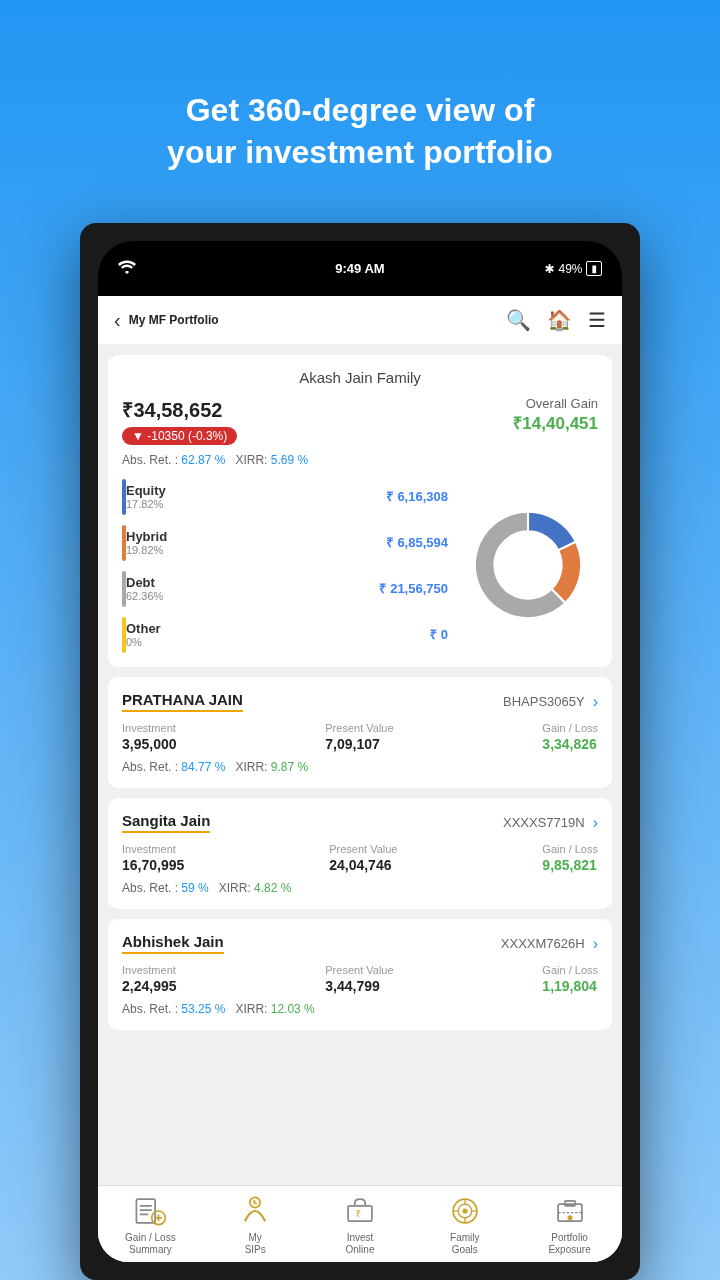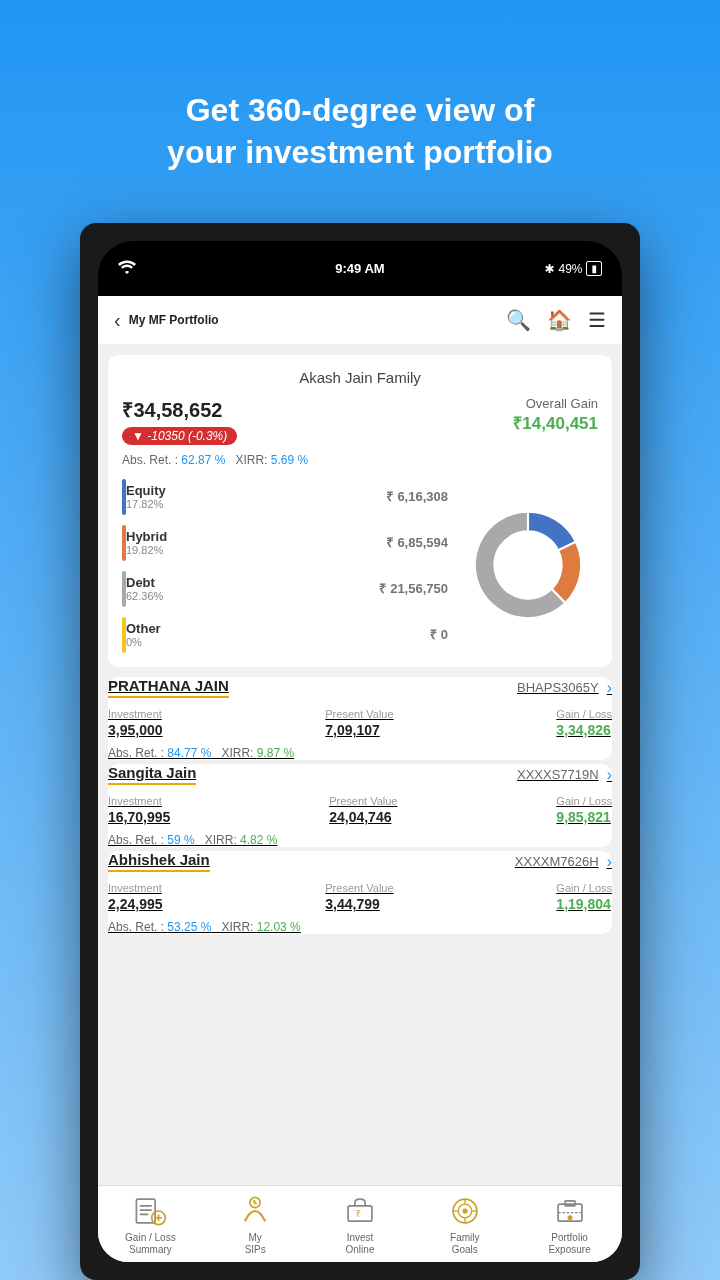--- a/index.html
+++ b/index.html
@@ -151,21 +151,20 @@
 
     .portfolio-change-badge {
       display: inline-flex;
       align-items: center;
       background: #d32f2f;
       color: white;
       border-radius: 12px;
       padding: 2px 10px;
       font-size: 12px;
       margin: 4px 0;
-      font-style: italic;
     }
 
     .portfolio-returns-row {
       font-size: 12px;
       color: #666;
       margin-top: 4px;
     }
 
     .portfolio-returns-row span {
       color: #2196F3;
@@ -216,21 +215,21 @@
     }
 
     .legend-pct {
       font-size: 11px;
       color: #888;
     }
 
     .legend-value {
       font-size: 13px;
       font-weight: 600;
-      color: #737373;
+      color: #3b82f6;
       margin-left: auto;
       padding-right: 10px;
     }
 
     .legend-row {
       display: flex;
       align-items: center;
       width: 100%;
     }
 
@@ -238,22 +237,22 @@
     .donut-wrapper {
       width: 140px;
       height: 140px;
       flex-shrink: 0;
     }
 
     
     .person-card {
       background: white;
       border-radius: 10px;
-      margin-bottom: 4px;
-      text-decoration: underline;
+      padding: 14px;
+      margin-bottom: 10px;
     }
 
     .person-header {
       display: flex;
       justify-content: space-between;
       align-items: center;
       margin-bottom: 10px;
     }
 
     .person-name {

